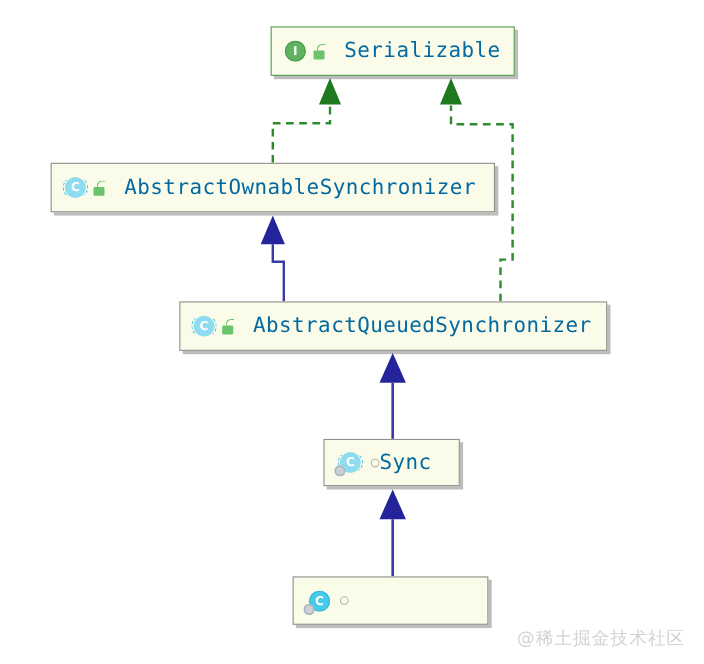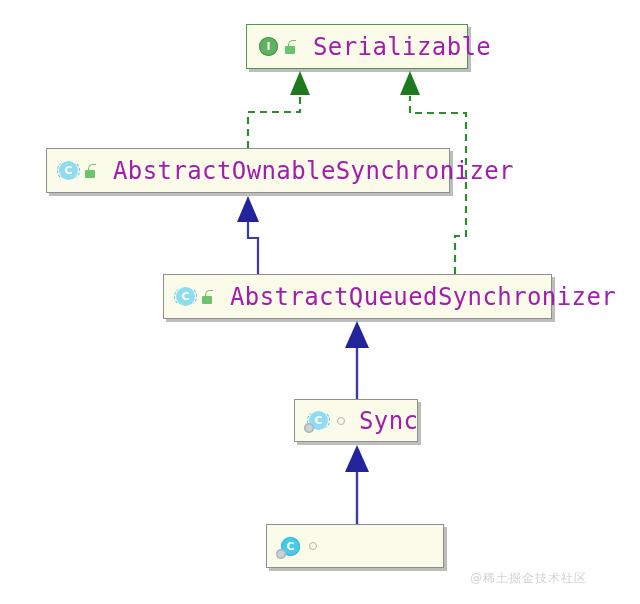--- a/index.html
+++ b/index.html
@@ -30,23 +30,23 @@
     display: flex;
     align-items: center;
     background: #fbfbe9;
     box-shadow: 3px 3px 0 0 rgba(0,0,0,0.26);
     z-index: 5;
   }
   .node.iface  { border: 1px solid #4f9a4f; }
   .node.klass  { border: 1px solid #8f8f8f; }
 
   .node-label {
-    font-size: 24px;
+    font-size: 19px;
     letter-spacing: 0.4px;
-    color: #a21caf;
+    color: #0369a1;
     white-space: nowrap;
     line-height: 1;
   }
 
   .icon-wrap {
     display: flex;
     align-items: center;
     flex: 0 0 auto;
   }
 
@@ -159,21 +159,21 @@
     margin-left: 9px;
     border-radius: 50%;
     border: 1.6px solid #b4b4b4;
     background: transparent;
     box-sizing: border-box;
   }
 
   .watermark {
     position: absolute;
     font-family: "DejaVu Sans", sans-serif;
-    font-size: 12px;
+    font-size: 16px;
     color: #d2d2d2;
     white-space: nowrap;
     letter-spacing: 1px;
   }
 </style>
 </head>
 <body>
 
 <div id="canvas">
 
@@ -238,21 +238,21 @@
     <span class="node-label" style="margin-left:16px;">AbstractQueuedSynchronizer</span>
   </div>
 
   <div class="node klass" style="left:294px; top:399px; width:124px; height:43px; padding-left:14px;">
     <span class="icon-wrap">
       <span class="ico ico-abstract">
         <span class="ico-gear"></span>
       </span>
       <span class="ico-pkg"></span>
     </span>
-    <span class="node-label" style="margin-left:14px;">Sync</span>
+    <span class="node-label" style="">Sync</span>
   </div>
 
   <div class="node klass" style="left:266px; top:524px; width:178px; height:44px; padding-left:14px;">
     <span class="icon-wrap">
       <span class="ico ico-class">
         <span class="ico-gear"></span>
       </span>
       <span class="ico-pkg"></span>
     </span>
   </div>

